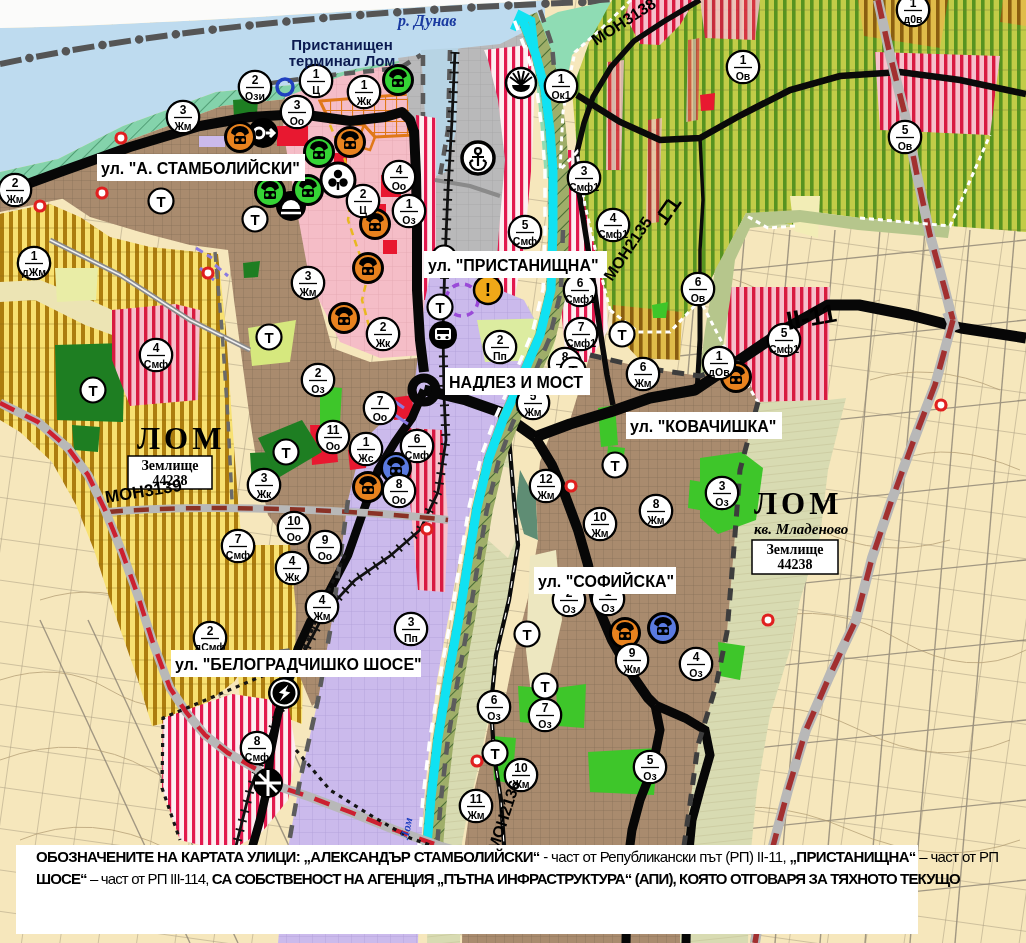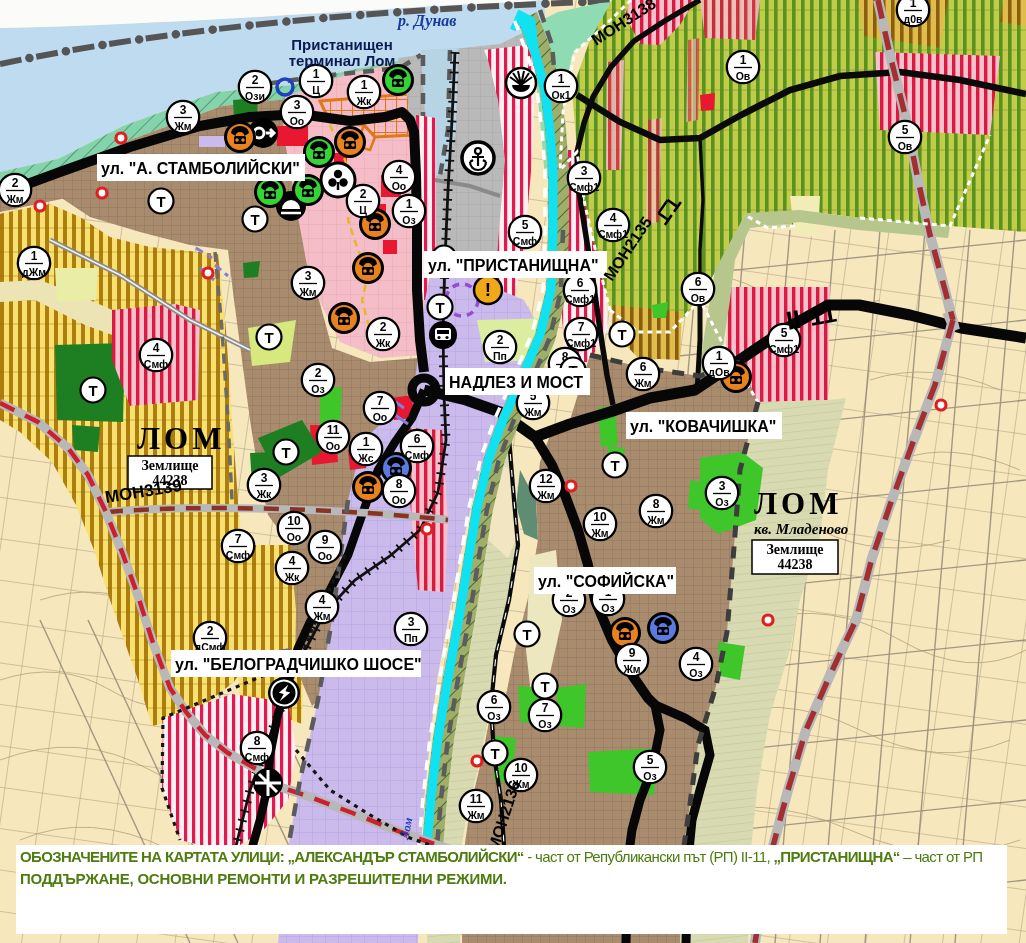--- a/index.html
+++ b/index.html
@@ -1054,15 +1054,15 @@
 
 <text x="612" y="282" class="rd" transform="rotate(-56 612 282)">MOH2135</text>
 
 <text x="498" y="852" class="rd" transform="rotate(-72 498 852)">MOH2136</text>
 
 <text x="788" y="330" style="font:bold 26px 'Liberation Sans',sans-serif" transform="rotate(-10 788 330)">II-11</text>
 
 <text x="408" y="840" style="font:bold italic 12px 'Liberation Serif',serif;fill:#2040c0" transform="rotate(-78 408 840)">Лом</text>
 </svg>
 
-<div style="position:absolute;left:16px;top:845px;width:991px;height:89px;background:#fff;font:bold 15px 'Liberation Sans',sans-serif;color:#4d7c0f;line-height:21.5px;white-space:nowrap;padding-left:4px;padding-top:1px;box-sizing:border-box">
+<div style="position:absolute;left:16px;top:845px;width:902px;height:89px;background:#fff;font:bold 15px 'Liberation Sans',sans-serif;color:#000000;line-height:21.5px;white-space:nowrap;padding-left:20px;padding-top:1px;box-sizing:border-box">
 <div style="letter-spacing:-0.65px">ОБОЗНАЧЕНИТЕ НА КАРТАТА УЛИЦИ: „АЛЕКСАНДЪР СТАМБОЛИЙСКИ“<span style="font-weight:normal"> - част от Републикански път (РП) II-11, </span>„ПРИСТАНИЩНА“<span style="font-weight:normal"> – част от РП</span></div>
-<div style="letter-spacing:-0.22px">ПОДДЪРЖАНЕ, ОСНОВНИ РЕМОНТИ И РАЗРЕШИТЕЛНИ РЕЖИМИ.</div>
+<div style="letter-spacing:-0.87px">ШОСЕ“<span style="font-weight:normal"> – част от РП III-114, </span>СА СОБСТВЕНОСТ НА АГЕНЦИЯ „ПЪТНА ИНФРАСТРУКТУРА“ (АПИ), КОЯТО ОТГОВАРЯ ЗА ТЯХНОТО ТЕКУЩО</div>
 </div>
 </body></html>

